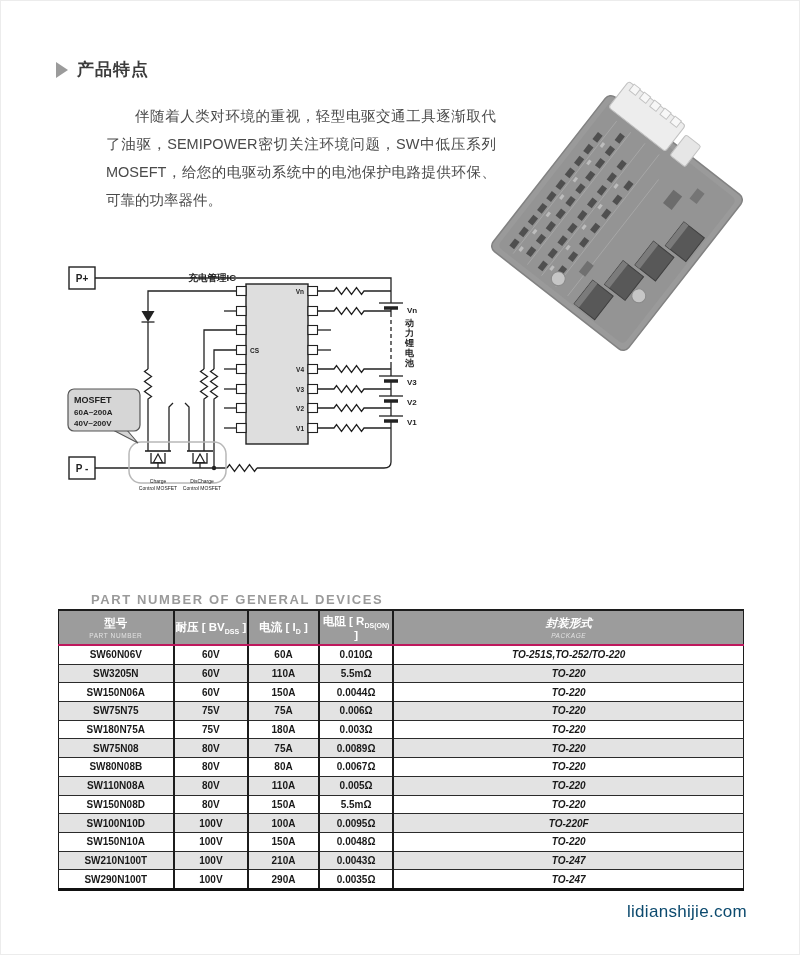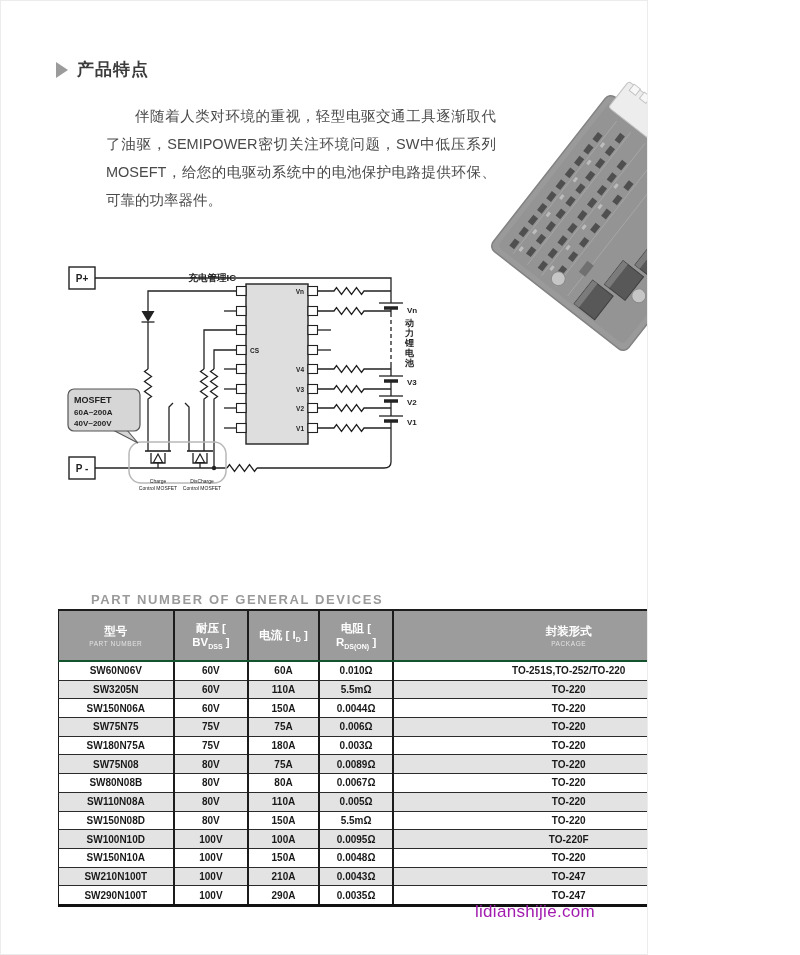--- a/index.html
+++ b/index.html
@@ -1,17 +1,17 @@
 <!DOCTYPE html>
 <html><head>
 <meta charset="utf-8">
 <style>
   html,body{margin:0;padding:0;}
   .page{
-    position:relative; width:648px; height:955px;
+    position:relative; width:800px; height:955px;
     background:#ffffff; border:1px solid #ececec; box-sizing:border-box;
     font-family:"Liberation Sans","DejaVu Sans",sans-serif;
     color:#3d3d3d; overflow:hidden;
   }
   
   .sec-head{position:absolute; display:flex; align-items:center;}
   .tri{width:0;height:0;border-left:12px solid #9b9b9b;border-top:8px solid transparent;border-bottom:8px solid transparent;margin-right:9px;}
   .sec-title{font-size:17px;font-weight:bold;color:#3c3c3c;letter-spacing:1px;}
   .sec-sub{position:absolute;left:90px;top:591px;font-size:13px;color:#9a9a9a;letter-spacing:1.6px;font-weight:bold;}
   
@@ -31,40 +31,40 @@
   svg text{font-family:"Liberation Sans","DejaVu Sans",sans-serif;fill:#222;}
   
   .parts-table{
     position:absolute;left:57px;top:608px;width:686px;
     border-collapse:collapse;table-layout:fixed;
   }
   .parts-table col.c1{width:16.8%}.parts-table col.c2{width:10.9%}
   .parts-table col.c3{width:10.3%}.parts-table col.c4{width:10.9%}
   .parts-table col.c5{width:51.1%}
   .parts-table th{
-    background:#9c9c9c;color:#fff;height:33px;padding:8px;
-    border-top:2px solid #1c1c1c;border-bottom:2px solid #14532d;
+    background:#9c9c9c;color:#fff;height:33px;padding:0;
+    border-top:2px solid #1c1c1c;border-bottom:2px solid #be185d;
     font-size:11.5px;font-weight:bold;vertical-align:middle;
   }
   .parts-table th,.parts-table td{border-left:2px solid #1c1c1c;}
   .parts-table th:first-child,.parts-table td:first-child{border-left:1px solid #1c1c1c;}
-  .parts-table th:last-child,.parts-table td:last-child{border-right:1px solid #1c1c1c;}
+  .parts-table th:last-child,.parts-table td:last-child{border-right:1px solid #1c1c1c;font-style:italic;}
   .th-sub{font-size:6.5px;font-weight:normal;color:#e2e2e2;letter-spacing:.6px;margin-top:1px;}
   .parts-table th sub{font-size:7px;}
   .parts-table td{
     height:17.7px;padding:0;text-align:center;
     font-size:10px;font-weight:bold;color:#191919;
     border-bottom:1px solid #2b2b2b;
   }
   .parts-table tbody tr:nth-child(even){background:#e3e3e3;}
   .parts-table tbody tr:last-child td{border-bottom:3px solid #111;}
   
   .footer-site{
     position:absolute;right:52px;top:901px;
-    font-size:17px;color:#a21caf;letter-spacing:.3px;text-decoration:none;text-align:center;
+    font-size:17px;color:#0c4a6e;letter-spacing:.3px;text-decoration:none;text-align:center;
   }
 </style>
 </head>
 <body>
 
 <div class="page">
 
   <div class="sec-head" style="left:55px;top:57px;">
     <span class="tri"></span>
     <span class="sec-title">产品特点</span>

